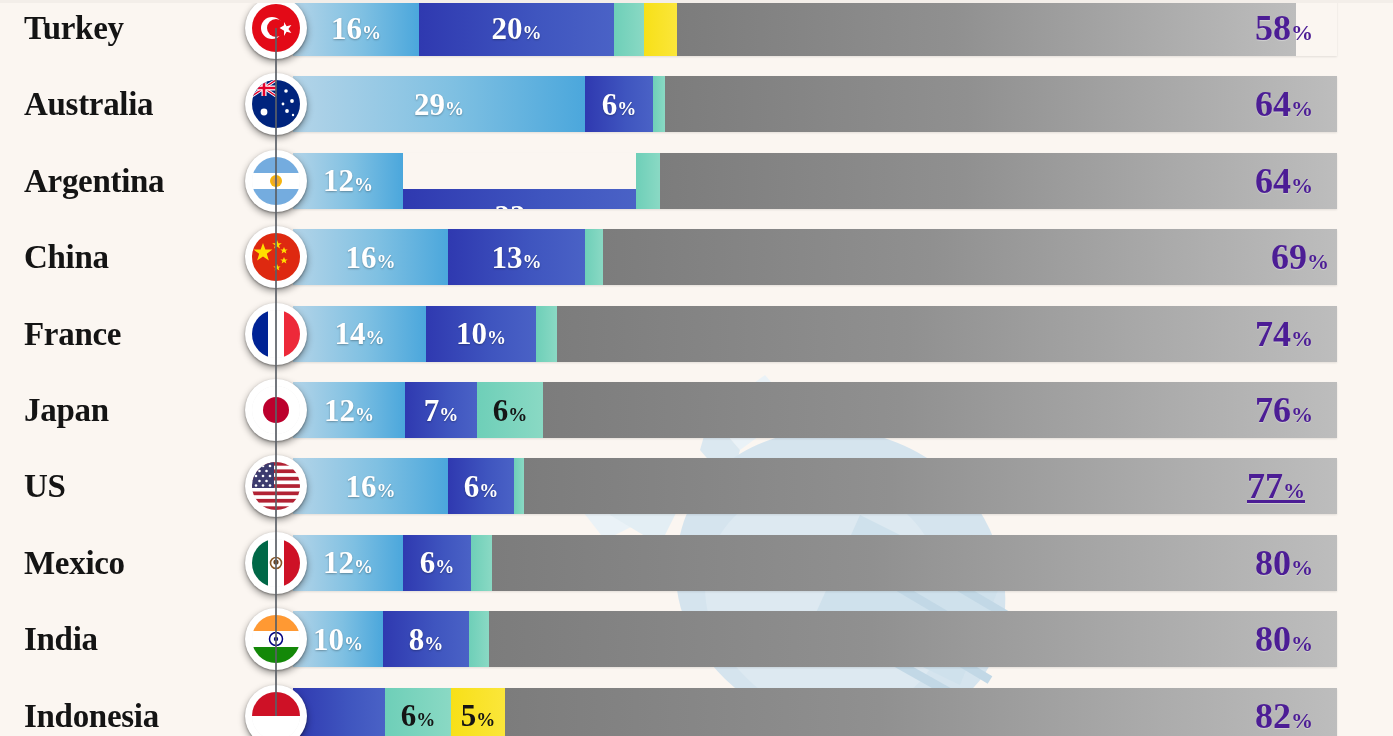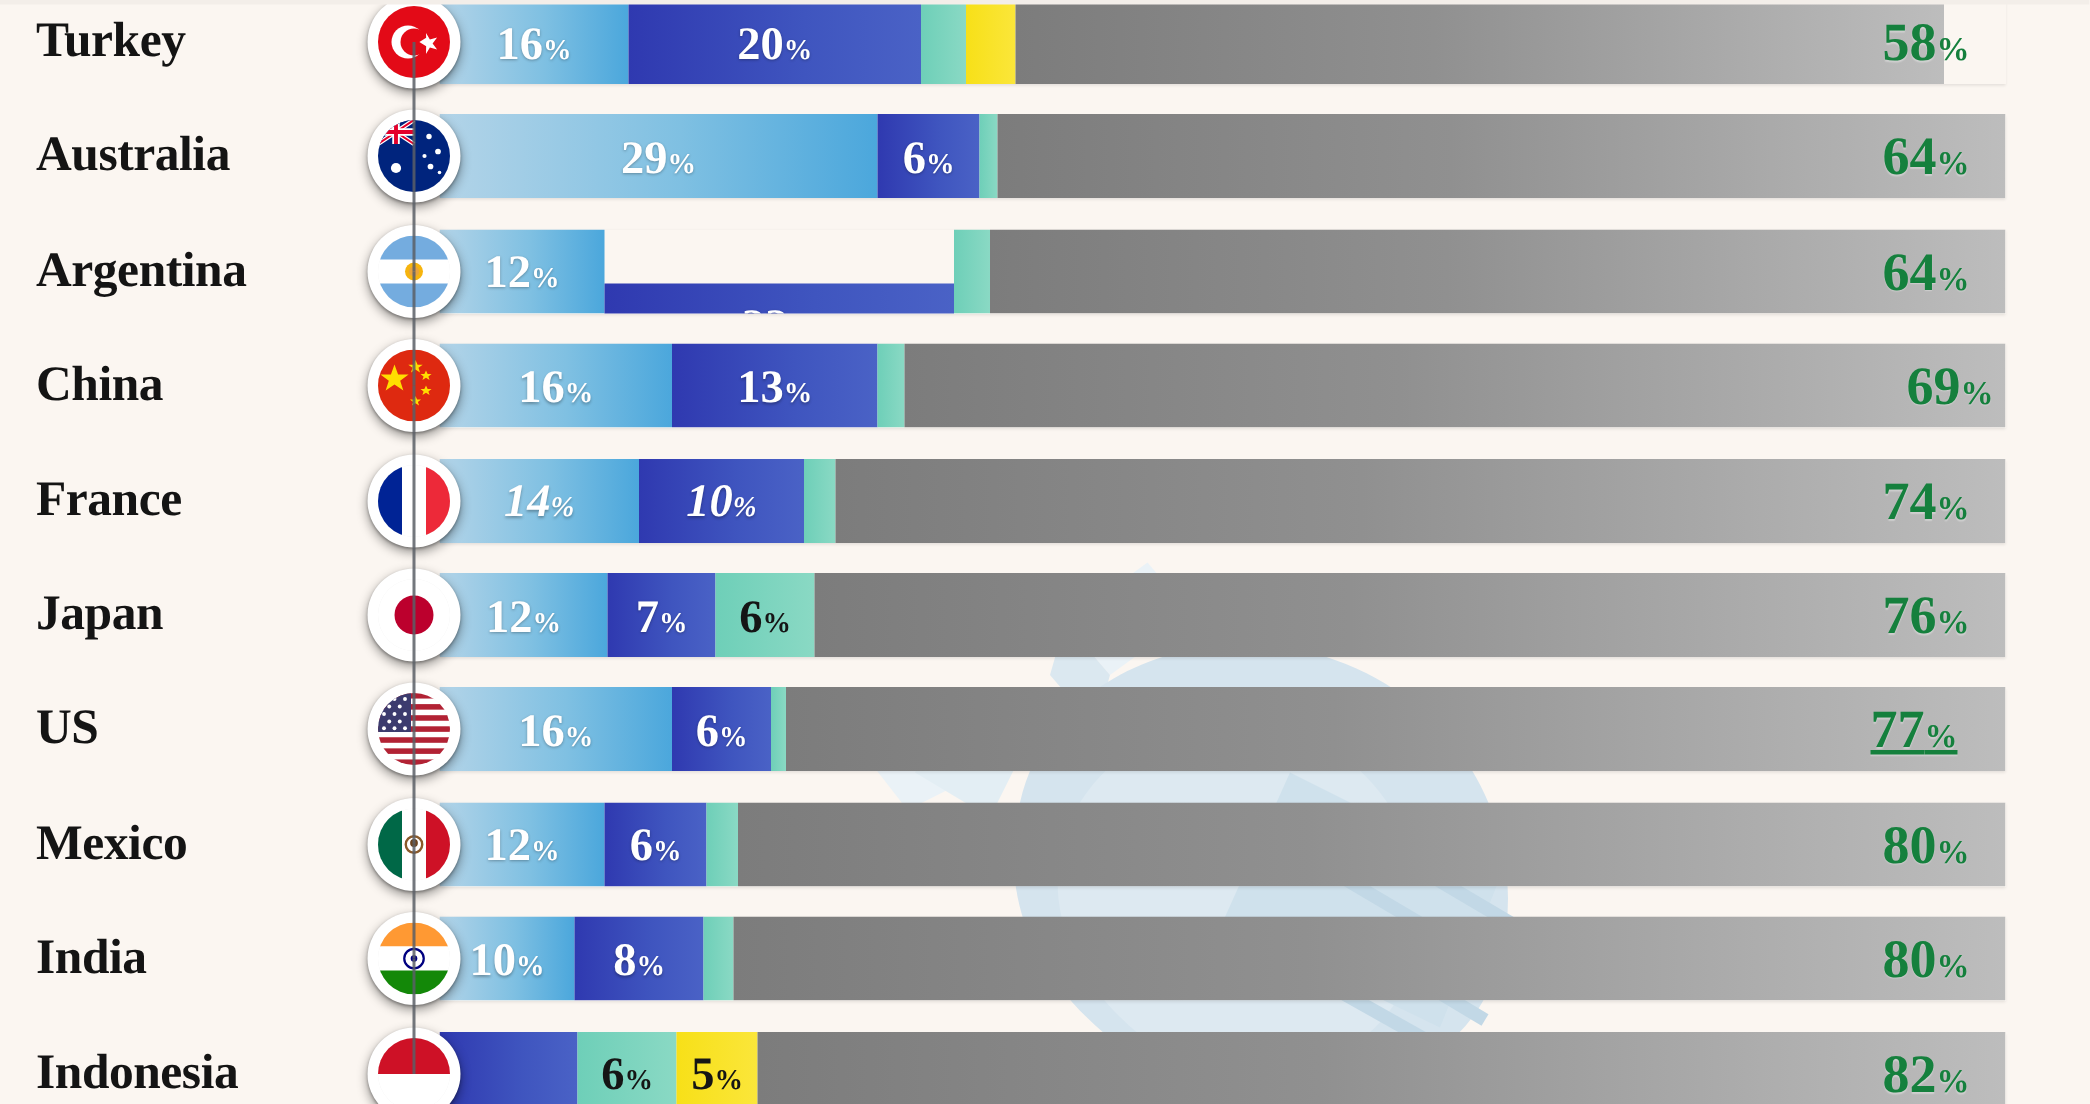--- a/index.html
+++ b/index.html
@@ -111,21 +111,21 @@
   .seg.yellow .seg-label{ color:#151515; text-shadow:none; }
 
   .total{
     position:absolute;
     right:0px;
     top:50%;
     transform:translateY(-50%);
     font-family:"Liberation Serif", serif;
     font-weight:700;
     font-size:36px;
-    color:#15803d;
+    color:#4c1d95;
     white-space:nowrap;
     z-index:7;
     padding-right:12px;
     text-shadow:0 1px 1px rgba(255,255,255,.35);
   }
   .total .pct{ font-size:22px; }
   .topline{
     position:absolute;
     left:0;top:0;width:1393px;height:3px;
     background:#f3eee9;
@@ -267,21 +267,21 @@
      <polygon points="32,14 33.1,16.4 35.7,16.4 33.6,18 34.4,20.4 32,18.9 29.6,20.4 30.4,18 28.3,16.4 30.9,16.4"></polygon>
      <polygon points="32,24 33.1,26.4 35.7,26.4 33.6,28 34.4,30.4 32,28.9 29.6,30.4 30.4,28 28.3,26.4 30.9,26.4"></polygon>
      <polygon points="25,31 26.1,33.4 28.7,33.4 26.6,35 27.4,37.4 25,35.9 22.6,37.4 23.4,35 21.3,33.4 23.9,33.4"></polygon>
             </g>
           </svg></div>
       </div>
     </div>
     <div class="connector" style="top: 333.6px; height: 76.4px;"></div>
     <div class="row" style="top: 305.6px; border-radius: 17px;">
       <div class="country">France</div>
-      <div class="bar" style="width: 1044px; font-style: italic;">
+      <div class="bar" style="width: 1044px;">
         <div class="seg light" style="width: 133px;">
           <span class="seg-label"><span>14</span><span class="pct">%</span></span>
         </div>
         <div class="seg dark" style="width: 110px;">
           <span class="seg-label"><span>10</span><span class="pct">%</span></span>
         </div>
         <div class="seg teal" style="width: 21px;"></div>
         <div class="seg grey" style="width: 780px;"></div>
       </div>
       <div class="total" style="right: 68px;"><span>74</span><span class="pct">%</span></div>

